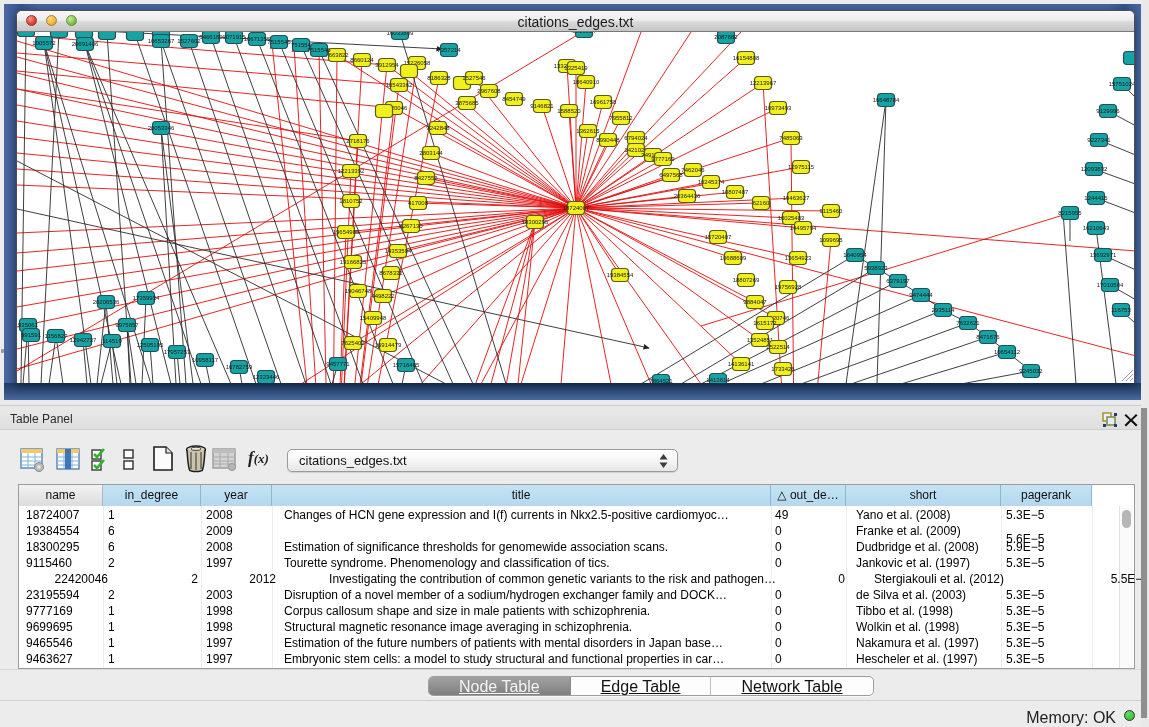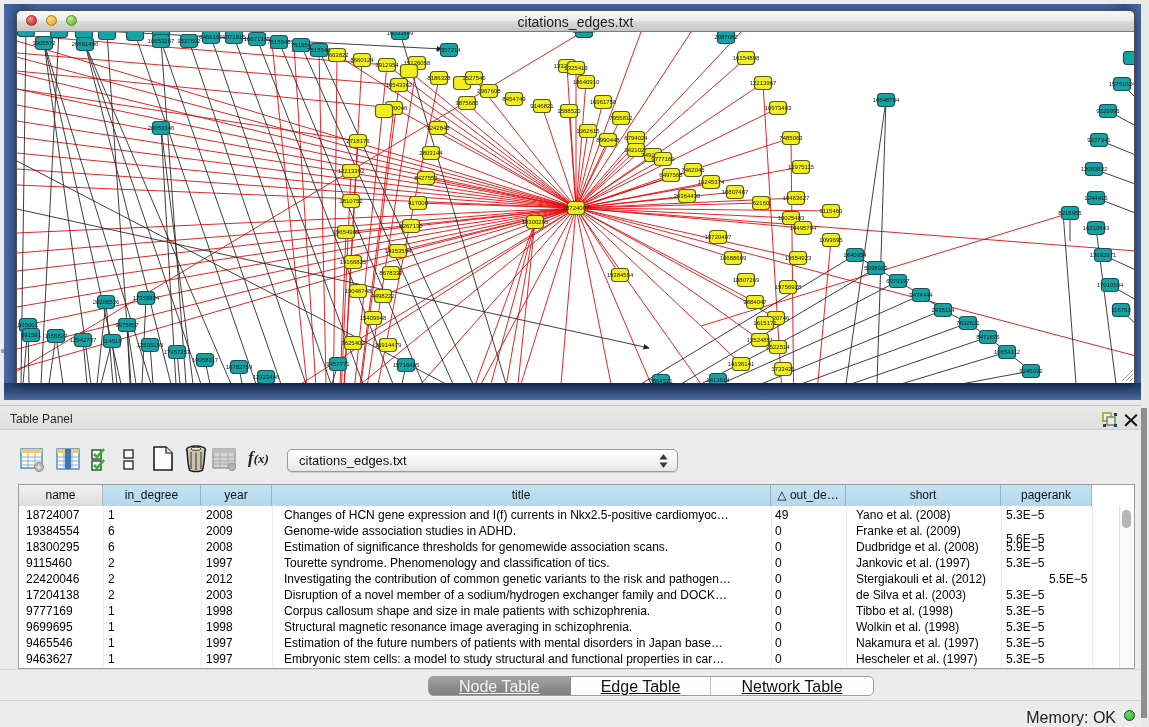--- a/index.html
+++ b/index.html
@@ -597,21 +597,20 @@
 <div class="cell" style="left:187px;width:70px;">2008</div>
 <div class="cell" style="left:265px;width:492px;">Changes of HCN gene expression and I(f) currents in Nkx2.5‑positive cardiomyoc…</div>
 <div class="cell" style="left:756px;width:70px;">49</div>
 <div class="cell" style="left:837px;width:148px;">Yano et al. (2008)</div>
 <div class="cell" style="left:987px;width:100px;">5.3E−5</div>
 </div>
 <div class="row" style="left:0;top:38px;width:1100px;">
 <div class="cell" style="left:7px;width:82px;">19384554</div>
 <div class="cell" style="left:89px;width:90px;">6</div>
 <div class="cell" style="left:187px;width:70px;">2009</div>
-<div class="cell" style="left:265px;width:492px;">Genome‑wide association studies in ADHD.</div>
 <div class="cell" style="left:756px;width:70px;">0</div>
 <div class="cell" style="left:837px;width:148px;">Franke et al. (2009)</div>
 <div class="cell" style="left:987px;width:100px;margin-top:8px;">5.6E−5</div>
 </div>
 <div class="row" style="left:0;top:54px;width:1100px;">
 <div class="cell" style="left:7px;width:82px;">18300295</div>
 <div class="cell" style="left:89px;width:90px;">6</div>
 <div class="cell" style="left:187px;width:70px;">2008</div>
 <div class="cell" style="left:265px;width:492px;">Estimation of significance thresholds for genomewide association scans.</div>
 <div class="cell" style="left:756px;width:70px;">0</div>
@@ -620,31 +619,31 @@
 </div>
 <div class="row" style="left:0;top:70px;width:1100px;">
 <div class="cell" style="left:7px;width:82px;">9115460</div>
 <div class="cell" style="left:89px;width:90px;">2</div>
 <div class="cell" style="left:187px;width:70px;">1997</div>
 <div class="cell" style="left:265px;width:492px;">Tourette syndrome. Phenomenology and classification of tics.</div>
 <div class="cell" style="left:756px;width:70px;">0</div>
 <div class="cell" style="left:837px;width:148px;">Jankovic et al. (1997)</div>
 <div class="cell" style="left:987px;width:100px;">5.3E−5</div>
 </div>
-<div class="row" style="left:0;top:86px;width:1100px;">
+<div class="row" style="left:0;top:86px;width:1100px;text-align:right;">
 <div class="cell" style="left:7px;width:82px;">22420046</div>
 <div class="cell" style="left:89px;width:90px;">2</div>
 <div class="cell" style="left:187px;width:70px;">2012</div>
 <div class="cell" style="left:265px;width:492px;">Investigating the contribution of common genetic variants to the risk and pathogen…</div>
 <div class="cell" style="left:756px;width:70px;">0</div>
 <div class="cell" style="left:837px;width:148px;">Stergiakouli et al. (2012)</div>
 <div class="cell" style="left:1030px;width:100px;">5.5E−5</div>
 </div>
 <div class="row" style="left:0;top:102px;width:1100px;">
-<div class="cell" style="left:7px;width:82px;">17204138</div>
+<div class="cell" style="left:7px;width:82px;">23195594</div>
 <div class="cell" style="left:89px;width:90px;">2</div>
 <div class="cell" style="left:187px;width:70px;">2003</div>
 <div class="cell" style="left:265px;width:492px;">Disruption of a novel member of a sodium/hydrogen exchanger family and DOCK…</div>
 <div class="cell" style="left:756px;width:70px;">0</div>
 <div class="cell" style="left:837px;width:148px;">de Silva et al. (2003)</div>
 <div class="cell" style="left:987px;width:100px;">5.3E−5</div>
 </div>
 <div class="row" style="left:0;top:118px;width:1100px;">
 <div class="cell" style="left:7px;width:82px;">9777169</div>
 <div class="cell" style="left:89px;width:90px;">1</div>

